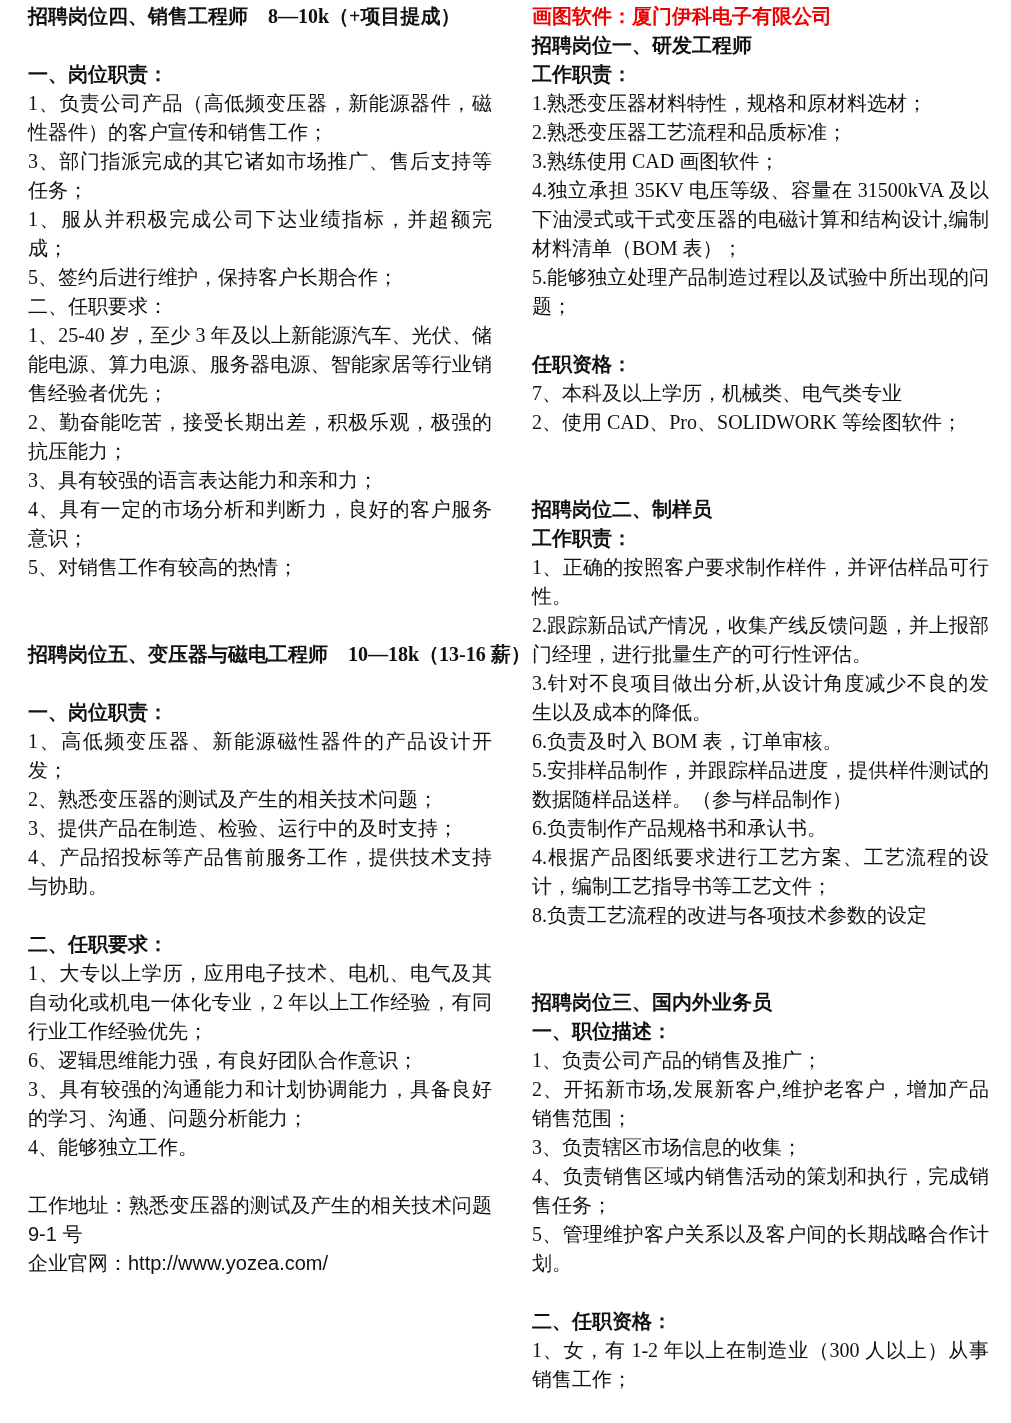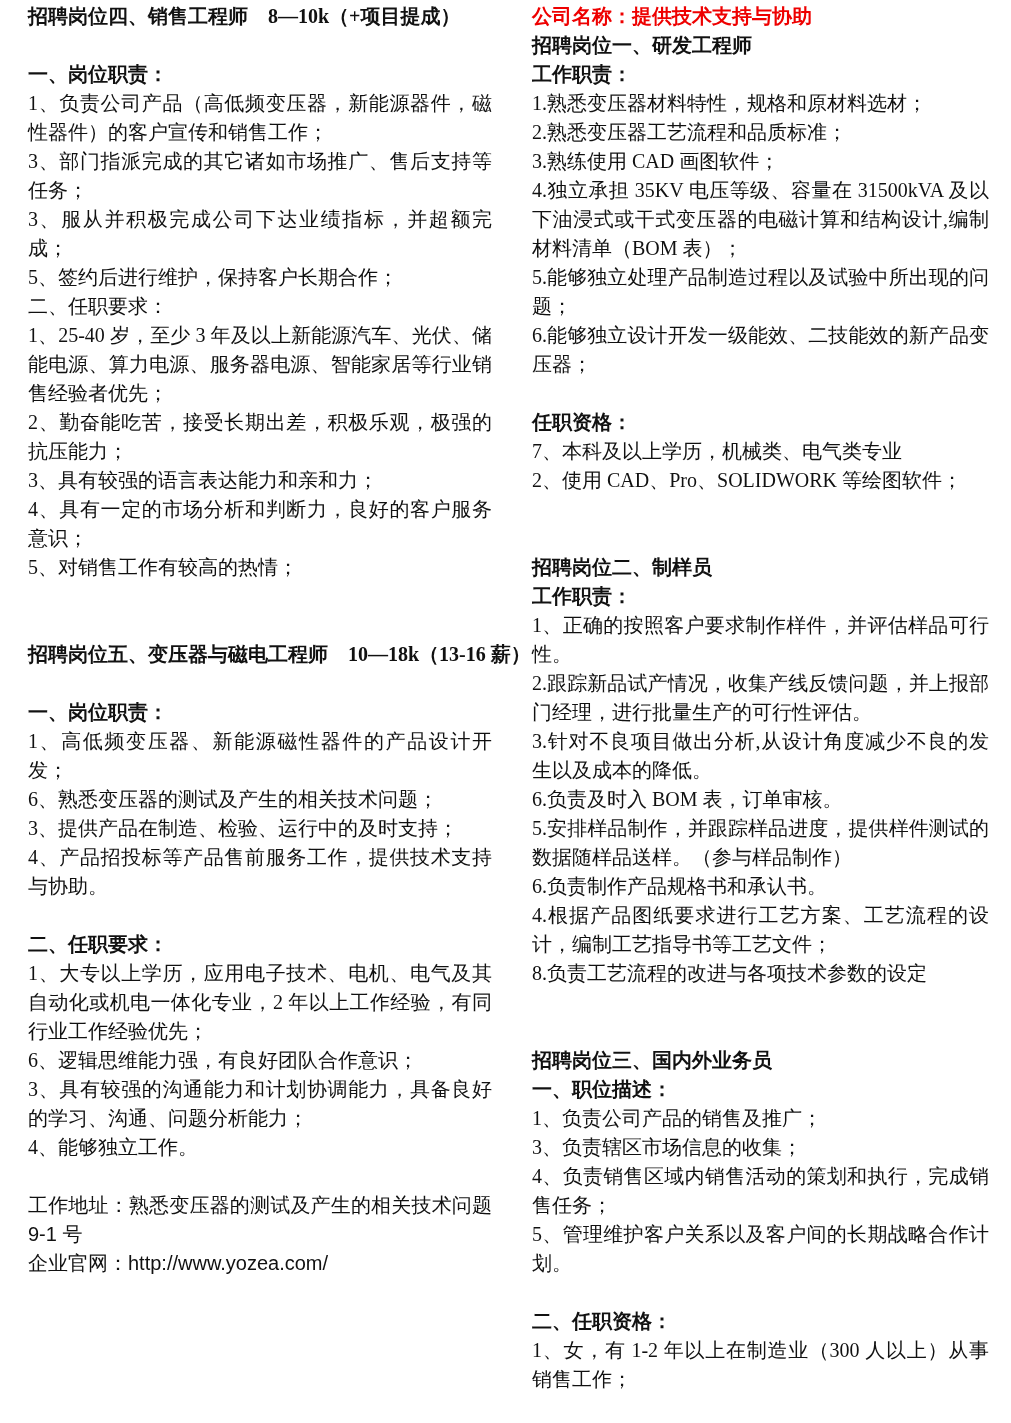--- a/index.html
+++ b/index.html
@@ -30,77 +30,77 @@
 <body>
 
 <div class="page">
 
   <div class="col col-left">
     <p class="bold nowrap">招聘岗位四、销售工程师　8—10k（+项目提成）</p>
     <div class="gap-1"></div>
     <p class="bold">一、岗位职责：</p>
     <p>1、负责公司产品（高低频变压器，新能源器件，磁性器件）的客户宣传和销售工作；</p>
     <p>3、部门指派完成的其它诸如市场推广、售后支持等任务；</p>
-    <p>3、服从并积极完成公司下达业绩指标，并超额完成；</p>
+    <p>1、服从并积极完成公司下达业绩指标，并超额完成；</p>
     <p>5、签约后进行维护，保持客户长期合作；</p>
     <p>二、任职要求：</p>
     <p>1、25-40 岁，至少 3 年及以上新能源汽车、光伏、储能电源、算力电源、服务器电源、智能家居等行业销售经验者优先；</p>
     <p>2、勤奋能吃苦，接受长期出差，积极乐观，极强的抗压能力；</p>
     <p>3、具有较强的语言表达能力和亲和力；</p>
     <p>4、具有一定的市场分析和判断力，良好的客户服务意识；</p>
     <p>5、对销售工作有较高的热情；</p>
     <div class="gap-2"></div>
     <p class="bold nowrap">招聘岗位五、变压器与磁电工程师　10—18k（13-16 薪）</p>
     <div class="gap-1"></div>
     <p class="bold">一、岗位职责：</p>
     <p>1、高低频变压器、新能源磁性器件的产品设计开发；</p>
-    <p>6、熟悉变压器的测试及产生的相关技术问题；</p>
+    <p>2、熟悉变压器的测试及产生的相关技术问题；</p>
     <p>3、提供产品在制造、检验、运行中的及时支持；</p>
     <p>4、产品招投标等产品售前服务工作，提供技术支持与协助。</p>
     <div class="gap-1"></div>
     <p class="bold">二、任职要求：</p>
     <p>1、大专以上学历，应用电子技术、电机、电气及其自动化或机电一体化专业，2 年以上工作经验，有同行业工作经验优先；</p>
     <p>6、逻辑思维能力强，有良好团队合作意识；</p>
     <p>3、具有较强的沟通能力和计划协调能力，具备良好的学习、沟通、问题分析能力；</p>
     <p>4、能够独立工作。</p>
     <div class="gap-1"></div>
     <p><span>工作地址：</span><span>熟悉变压器的测试及产生的相关技术问题</span><span class="sans">9-1 号</span></p>
     <p><span>企业官网：</span><span class="sans">http://www.yozea.com/</span></p>
 
   </div>
 
   <div class="col col-right">
-    <p class="bold red">公司名称：提供技术支持与协助</p>
+    <p class="bold red">画图软件：厦门伊科电子有限公司</p>
     <p class="bold">招聘岗位一、研发工程师</p>
     <p class="bold">工作职责：</p>
     <p>1.熟悉变压器材料特性，规格和原材料选材；</p>
     <p>2.熟悉变压器工艺流程和品质标准；</p>
     <p>3.熟练使用 CAD 画图软件；</p>
     <p>4.独立承担 35KV 电压等级、容量在 31500kVA 及以下油浸式或干式变压器的电磁计算和结构设计,编制材料清单（BOM 表）；</p>
     <p>5.能够独立处理产品制造过程以及试验中所出现的问题；</p>
-    <p>6.能够独立设计开发一级能效、二技能效的新产品变压器；</p>
     <div class="gap-1"></div>
     <p class="bold">任职资格：</p>
     <p>7、本科及以上学历，机械类、电气类专业</p>
     <p>2、使用 CAD、Pro、SOLIDWORK 等绘图软件；</p>
     <div class="gap-2"></div>
     <p class="bold">招聘岗位二、制样员</p>
     <p class="bold">工作职责：</p>
     <p>1、正确的按照客户要求制作样件，并评估样品可行性。</p>
     <p>2.跟踪新品试产情况，收集产线反馈问题，并上报部门经理，进行批量生产的可行性评估。</p>
     <p>3.针对不良项目做出分析,从设计角度减少不良的发生以及成本的降低。</p>
     <p>6.负责及时入 BOM 表，订单审核。</p>
     <p>5.安排样品制作，并跟踪样品进度，提供样件测试的数据随样品送样。（参与样品制作）</p>
     <p>6.负责制作产品规格书和承认书。</p>
     <p>4.根据产品图纸要求进行工艺方案、工艺流程的设计，编制工艺指导书等工艺文件；</p>
     <p>8.负责工艺流程的改进与各项技术参数的设定</p>
     <div class="gap-2"></div>
     <p class="bold">招聘岗位三、国内外业务员</p>
     <p class="bold">一、职位描述：</p>
     <p>1、负责公司产品的销售及推广；</p>
+    <p>2、开拓新市场,发展新客户,维护老客户，增加产品销售范围；</p>
     <p>3、负责辖区市场信息的收集；</p>
     <p>4、负责销售区域内销售活动的策划和执行，完成销售任务；</p>
     <p>5、管理维护客户关系以及客户间的长期战略合作计划。</p>
     <div class="gap-1"></div>
     <p class="bold">二、任职资格：</p>
     <p>1、女，有 1-2 年以上在制造业（300 人以上）从事销售工作；</p>
   </div>
 
 </div>
 

